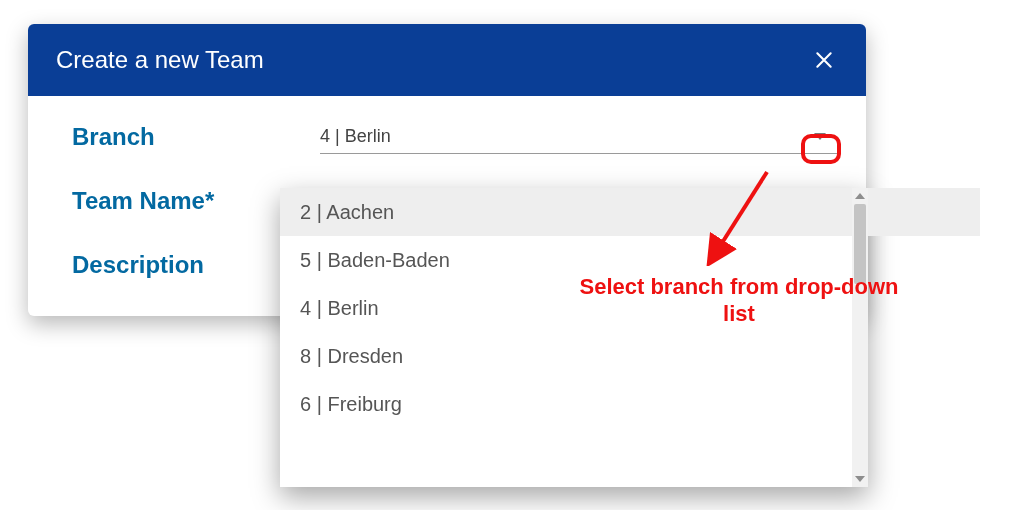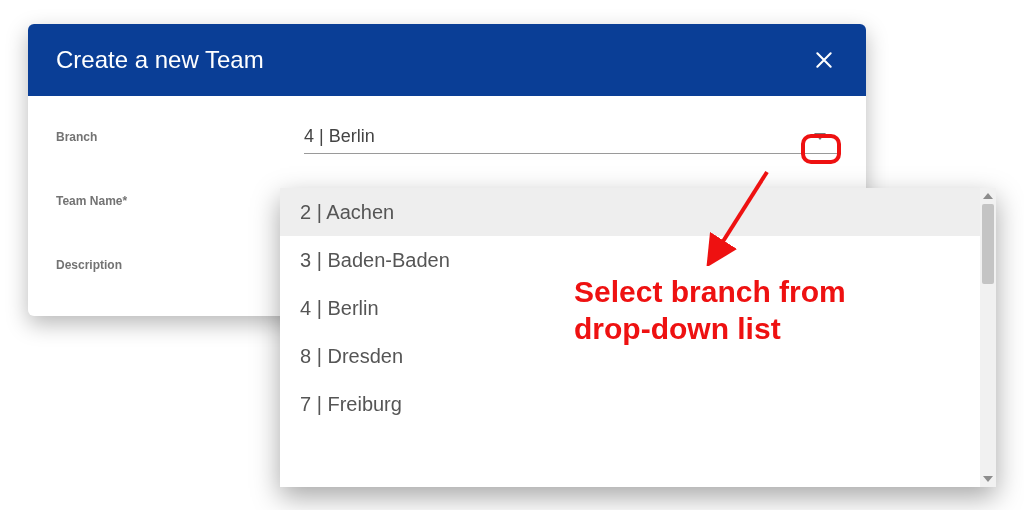--- a/index.html
+++ b/index.html
@@ -58,23 +58,24 @@
   }
   .form-row {
     display: flex;
     align-items: center;
     margin-bottom: 30px;
     min-height: 34px;
   }
   .form-row:last-child { margin-bottom: 6px; }
   .form-label {
     width: 248px;
-    font-size: 12px;
+    font-size: 24px;
     font-weight: 700;
-    color: #737373;
+    color: #0369a1;
+    margin-left: 16px;
   }
   .branch-field {
     flex: 1;
     position: relative;
     border-bottom: 1px solid #9a9a9a;
     height: 34px;
     display: flex;
     align-items: center;
   }
   .branch-value {
@@ -98,21 +99,21 @@
     border-left: 6px solid transparent;
     border-right: 6px solid transparent;
     border-top: 7px solid #7a7a7a;
   }
 
   
   .dropdown {
     position: absolute;
     left: 280px;
     top: 188px;
-    width: 716px;
+    width: 588px;
     height: 299px;
     background: #ffffff;
     box-shadow: 0 10px 26px rgba(0,0,0,0.35);
   }
   .dd-list {
     position: absolute;
     left: 0; top: 0;
     width: 700px;
     height: 100%;
     overflow: hidden;
@@ -173,24 +174,24 @@
     top: 166px;
     width: 80px;
     height: 100px;
     pointer-events: none;
   }
   .ann-text {
     position: absolute;
     left: 574px;
     top: 274px;
     width: 330px;
-    text-align: left;
+    text-align: center;
     color: #ee1111;
     font-weight: 700;
-    font-size: 30px;
+    font-size: 22px;
     line-height: 1.22;
     pointer-events: none;
   }
 </style>
 </head>
 <body>
 
 <div class="stage">
 
   <div class="dialog">
@@ -220,24 +221,24 @@
 
       <div class="form-row">
         <div class="form-label">Description</div>
       </div>
     </div>
   </div>
 
   <div class="dropdown">
     <div class="dd-list" id="dd-list">
         <div class="dd-item hover">2 | Aachen</div>
-        <div class="dd-item">3 | Baden-Baden</div>
+        <div class="dd-item">5 | Baden-Baden</div>
         <div class="dd-item">4 | Berlin</div>
         <div class="dd-item">8 | Dresden</div>
-        <div class="dd-item">7 | Freiburg</div>
+        <div class="dd-item">6 | Freiburg</div>
       </div>
     <div class="dd-scroll">
       <div class="dd-scroll-up">
           <span></span>
         </div>
       <div class="dd-thumb"></div>
       <div class="dd-scroll-down">
           <span></span>
         </div>
     </div>

